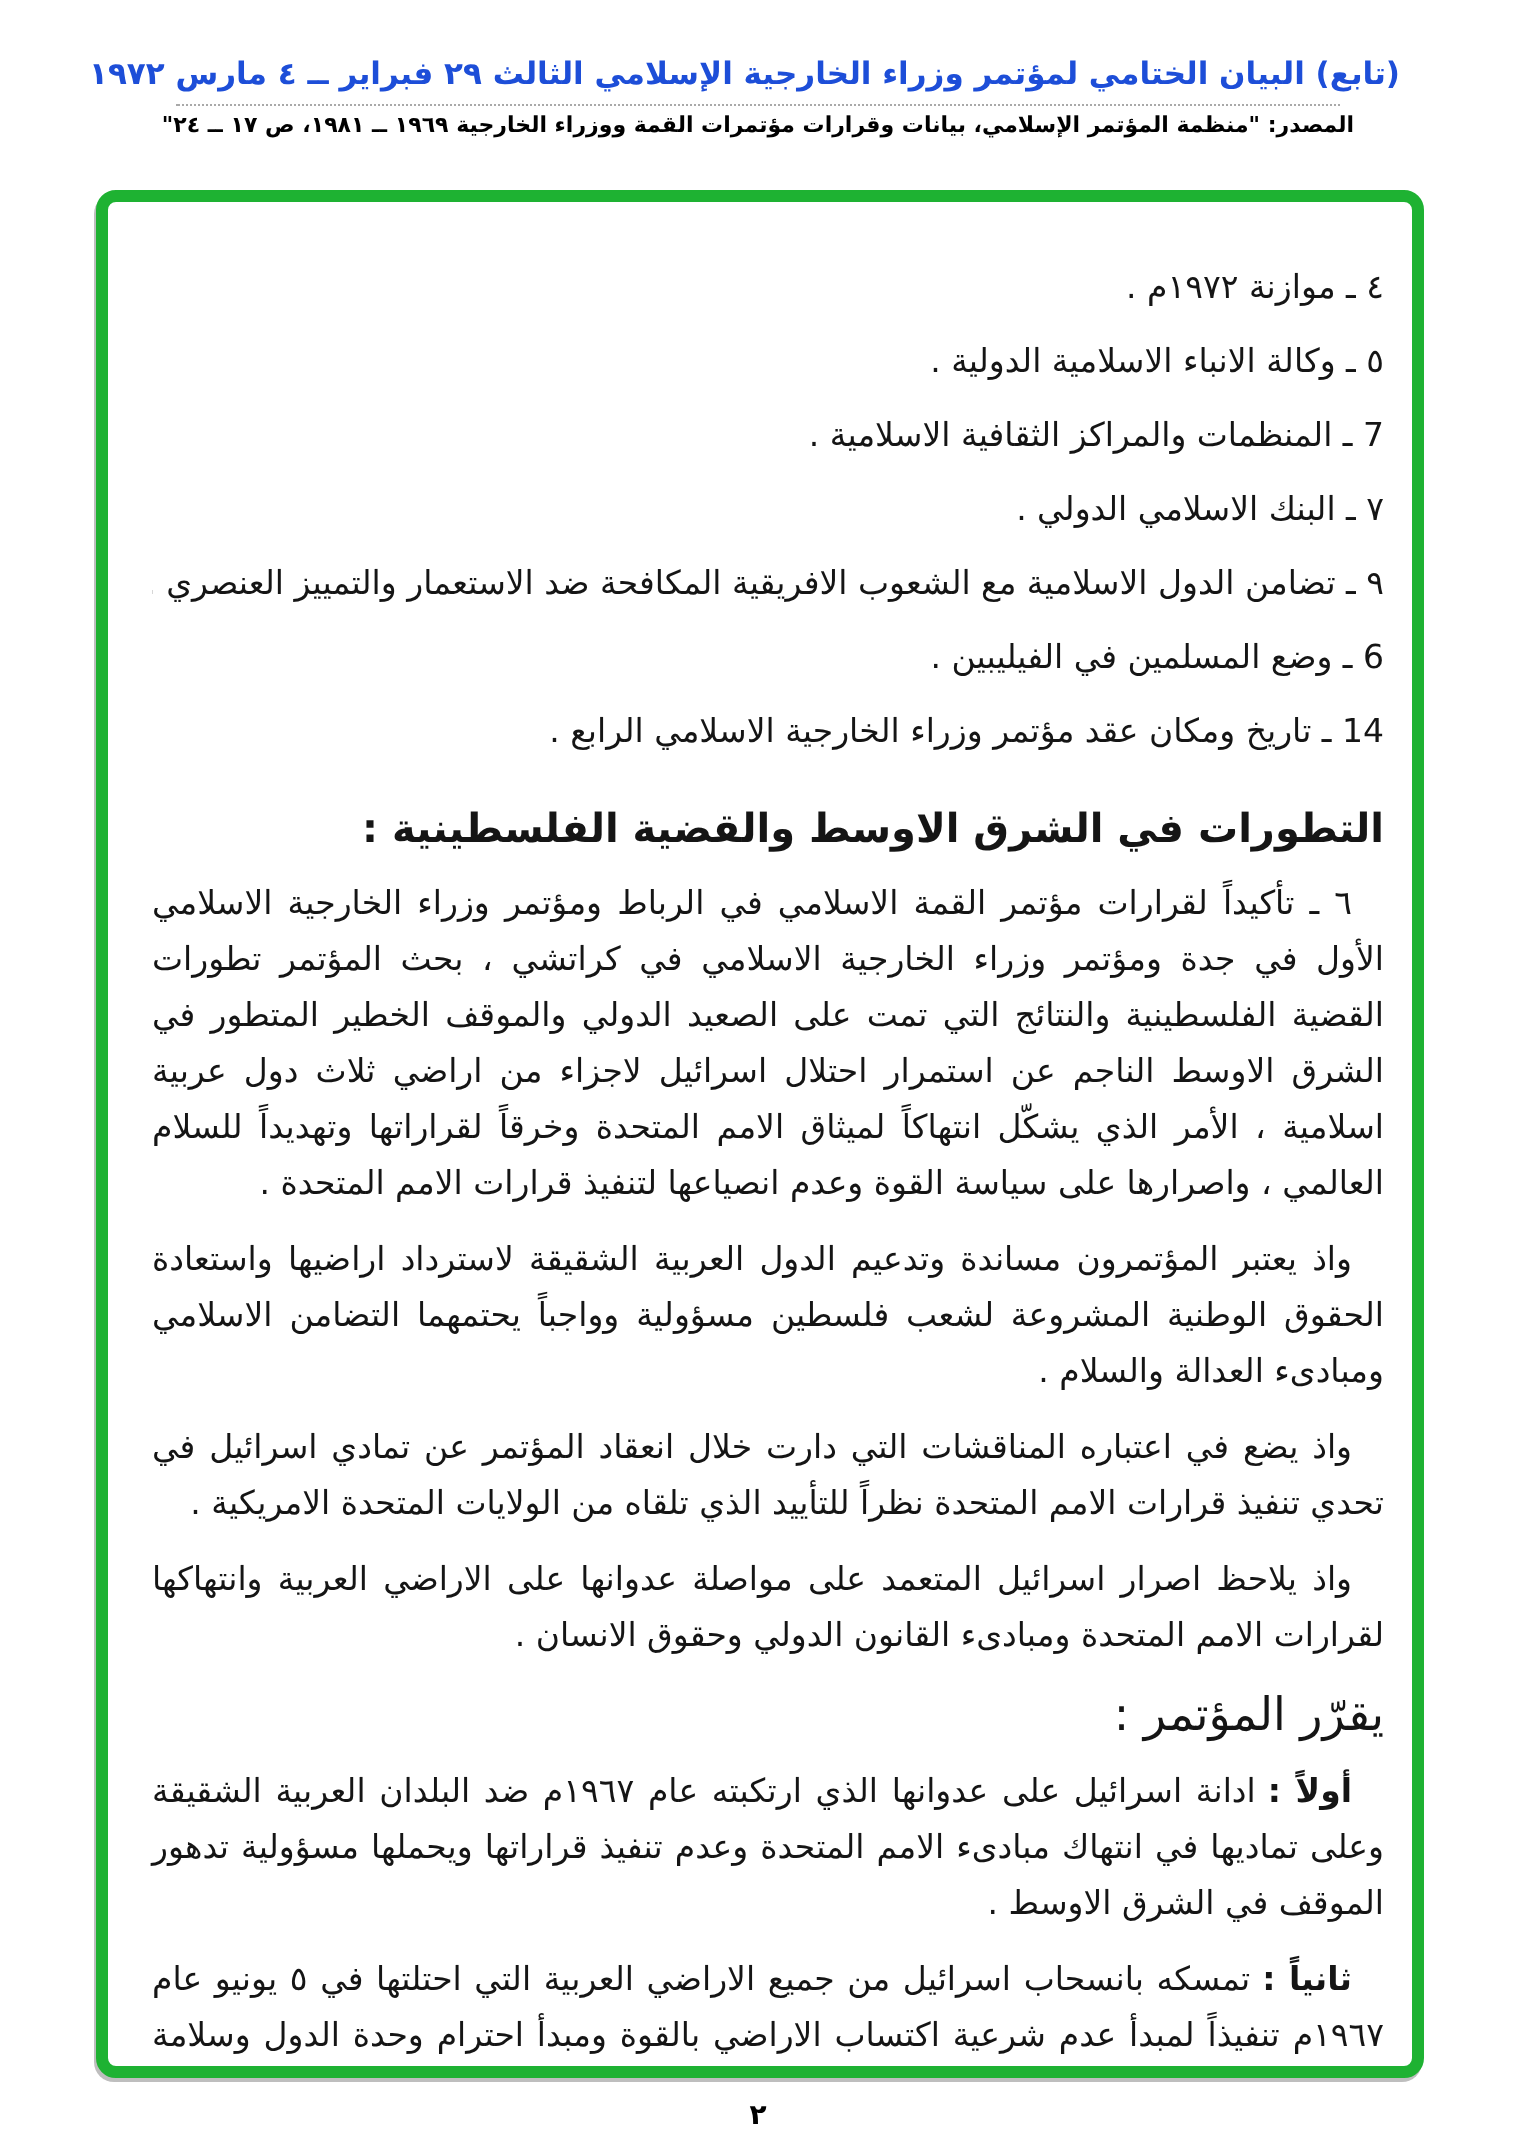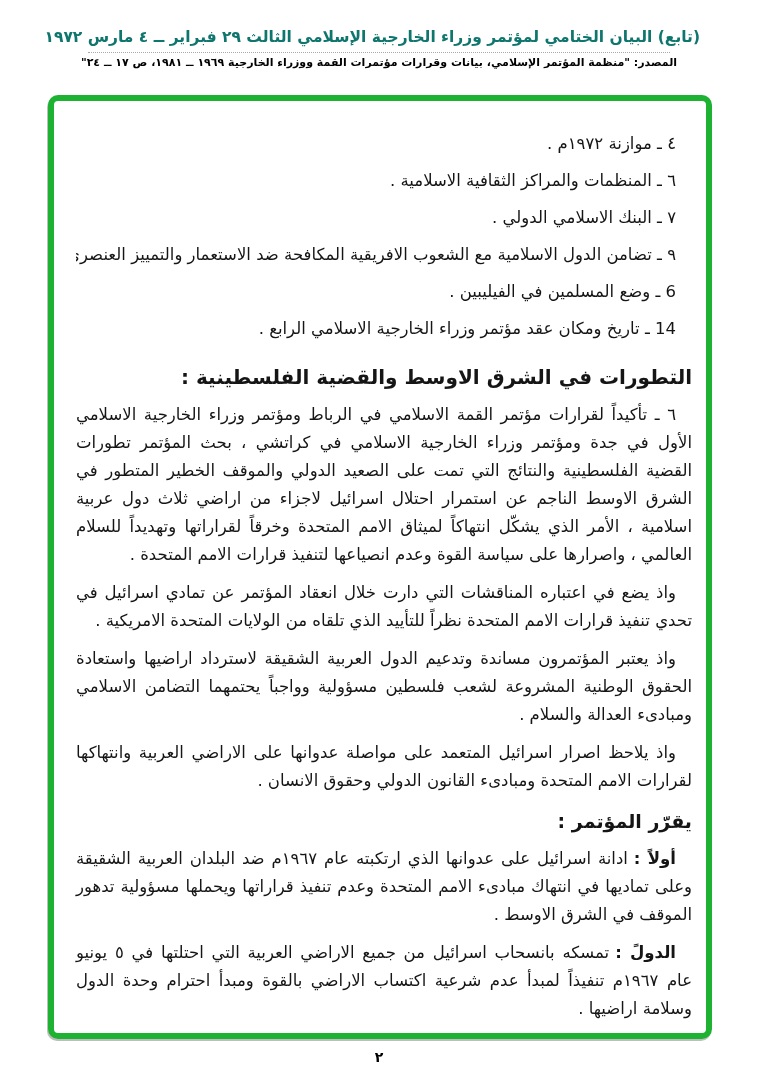--- a/index.html
+++ b/index.html
@@ -24,21 +24,21 @@
   .hdr{
     position:absolute;
     top:28px; right:58px; left:58px;
     text-align:center;
   }
   .hdr-title{
     font-size:15.5px;
     font-weight:bold;
     letter-spacing:0;
     white-space:nowrap;
-    color:#0f766e;
+    color:#1d4ed8;
   }
   .hdr-rule{
     margin:6px 30px 3px 30px;
     border-top:1px dotted #a9a9a9;
     height:0;
   }
   .hdr-source{
     font-size:11px;
     font-weight:bold;
     color:#000;
@@ -54,35 +54,35 @@
     box-shadow:-1px 2px 0 rgba(40,40,40,.30);
     background:#ffffff;
     overflow:hidden;
   }
   .content{
     padding:16px 14px 6px 22px;
     font-size:16.5px;
     line-height:28px;
   }
   
-  .agenda{margin:8px 16px 4px 0;text-align:right;}
+  .agenda{margin:8px 0 4px 0;text-align:right;}
   .agenda-item{
     line-height:37px;
     white-space:nowrap;
     overflow:hidden;
   }
   
   .sec-heading{
     font-weight:bold;
     font-size:20px;
     margin:16px 0 4px 0;
   }
   .dec-heading{
-    font-weight:bold;
-    font-size:19px;
+    font-weight:normal;
+    font-size:23px;
     margin:12px 0 2px 0;
   }
   
   .para{
     margin:10px 0 0 0;
     text-align:justify;
     text-indent:16px;
   }
   .dlabel{
     font-weight:bold;
@@ -109,38 +109,39 @@
     <div class="hdr-title">(تابع) البيان الختامي لمؤتمر وزراء الخارجية الإسلامي الثالث ٢٩ فبراير ــ ٤ مارس ١٩٧٢</div>
     <div class="hdr-rule"></div>
     <div class="hdr-source">المصدر: "منظمة المؤتمر الإسلامي، بيانات وقرارات مؤتمرات القمة ووزراء الخارجية ١٩٦٩ ــ ١٩٨١، ص ١٧ ــ ٢٤"</div>
   </div>
 
   <div class="hl-box">
     <div class="content">
 
       <div class="agenda">
         <div class="agenda-item">٤ ـ موازنة ١٩٧٢م .</div>
-        <div class="agenda-item">٦ ـ المنظمات والمراكز الثقافية الاسلامية .</div>
+        <div class="agenda-item">٥ ـ وكالة الانباء الاسلامية الدولية .</div>
+        <div class="agenda-item">7 ـ المنظمات والمراكز الثقافية الاسلامية .</div>
         <div class="agenda-item">٧ ـ البنك الاسلامي الدولي .</div>
         <div class="agenda-item">٩ ـ تضامن الدول الاسلامية مع الشعوب الافريقية المكافحة ضد الاستعمار والتمييز العنصري .</div>
         <div class="agenda-item">6 ـ وضع المسلمين في الفيليبين .</div>
         <div class="agenda-item">14 ـ تاريخ ومكان عقد مؤتمر وزراء الخارجية الاسلامي الرابع .</div>
       </div>
 
       <div class="sec-heading">التطورات في الشرق الاوسط والقضية الفلسطينية :</div>
 
       <p class="para">٦ ـ تأكيداً لقرارات مؤتمر القمة الاسلامي في الرباط ومؤتمر وزراء الخارجية الاسلامي الأول في جدة ومؤتمر وزراء الخارجية الاسلامي في كراتشي ، بحث المؤتمر تطورات القضية الفلسطينية والنتائج التي تمت على الصعيد الدولي والموقف الخطير المتطور في الشرق الاوسط الناجم عن استمرار احتلال اسرائيل لاجزاء من اراضي ثلاث دول عربية اسلامية ، الأمر الذي يشكّل انتهاكاً لميثاق الامم المتحدة وخرقاً لقراراتها وتهديداً للسلام العالمي ، واصرارها على سياسة القوة وعدم انصياعها لتنفيذ قرارات الامم المتحدة .</p>
+      <p class="para">واذ يعتبر المؤتمرون مساندة وتدعيم الدول العربية الشقيقة لاسترداد اراضيها واستعادة الحقوق الوطنية المشروعة لشعب فلسطين مسؤولية وواجباً يحتمهما التضامن الاسلامي ومبادىء العدالة والسلام .</p>
       <p class="para">واذ يضع في اعتباره المناقشات التي دارت خلال انعقاد المؤتمر عن تمادي اسرائيل في تحدي تنفيذ قرارات الامم المتحدة نظراً للتأييد الذي تلقاه من الولايات المتحدة الامريكية .</p>
-      <p class="para">واذ يعتبر المؤتمرون مساندة وتدعيم الدول العربية الشقيقة لاسترداد اراضيها واستعادة الحقوق الوطنية المشروعة لشعب فلسطين مسؤولية وواجباً يحتمهما التضامن الاسلامي ومبادىء العدالة والسلام .</p>
       <p class="para">واذ يلاحظ اصرار اسرائيل المتعمد على مواصلة عدوانها على الاراضي العربية وانتهاكها لقرارات الامم المتحدة ومبادىء القانون الدولي وحقوق الانسان .</p>
 
       <div class="dec-heading">يقرّر المؤتمر :</div>
 
       <p class="para"><b class="dlabel">أولاً :</b><span>ادانة اسرائيل على عدوانها الذي ارتكبته عام ١٩٦٧م ضد البلدان العربية الشقيقة وعلى تماديها في انتهاك مبادىء الامم المتحدة وعدم تنفيذ قراراتها ويحملها مسؤولية تدهور الموقف في الشرق الاوسط .</span></p>
-      <p class="para"><b class="dlabel">الدولً :</b><span>تمسكه بانسحاب اسرائيل من جميع الاراضي العربية التي احتلتها في ٥ يونيو عام ١٩٦٧م تنفيذاً لمبدأ عدم شرعية اكتساب الاراضي بالقوة ومبدأ احترام وحدة الدول وسلامة اراضيها .</span></p>
+      <p class="para"><b class="dlabel">ثانياً :</b><span>تمسكه بانسحاب اسرائيل من جميع الاراضي العربية التي احتلتها في ٥ يونيو عام ١٩٦٧م تنفيذاً لمبدأ عدم شرعية اكتساب الاراضي بالقوة ومبدأ احترام وحدة الدول وسلامة اراضيها .</span></p>
 
     </div>
   </div>
 
   <div class="footer">
     <span class="page-num">٢</span>
   </div>
 
 </div>
 

